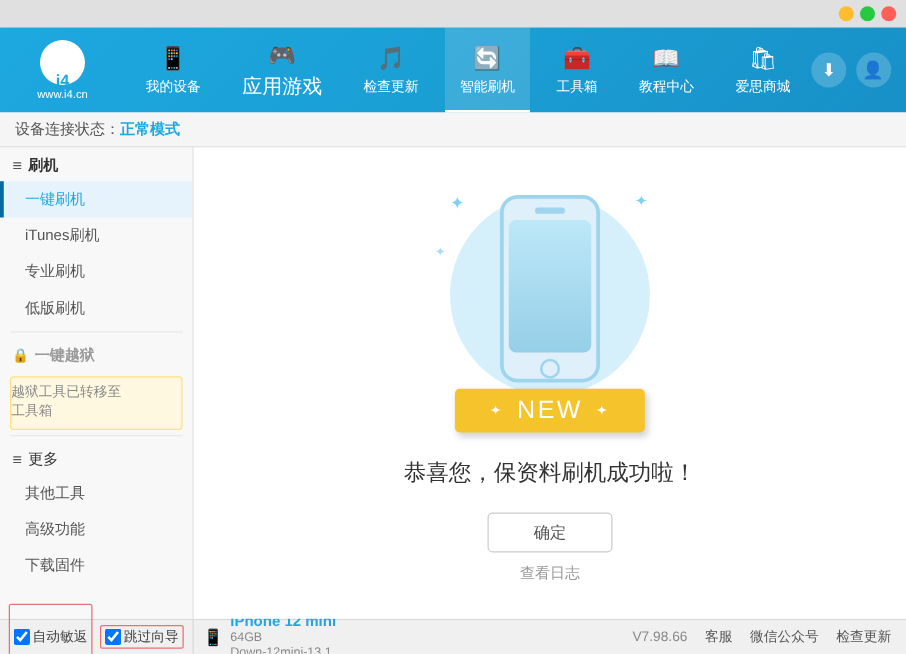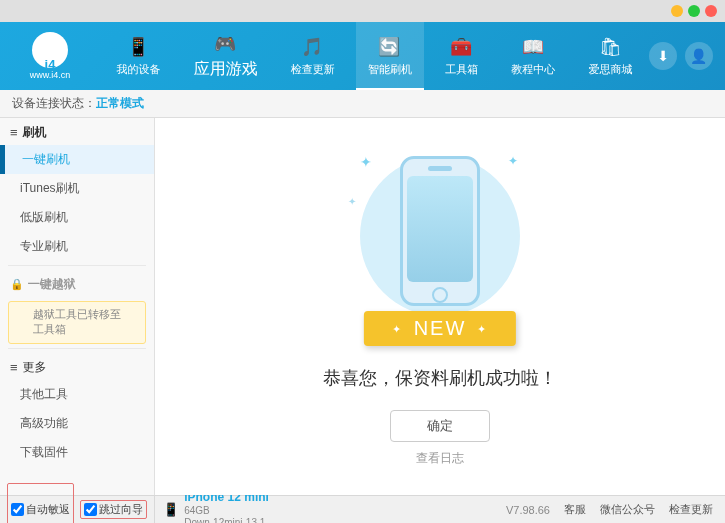--- a/index.html
+++ b/index.html
@@ -119,34 +119,34 @@
     }
     .sidebar-item {
       padding: 6px 8px 6px 20px;
       font-size: 12px;
       color: #555;
       cursor: pointer;
     }
     .sidebar-item.active {
       background: #e6f3fd;
       color: #1da8e0;
-      border-left: 5px solid #0369a1;
+      border-left: 3px solid #0369a1;
       padding-left: 17px;
     }
     .sidebar-divider {
       height: 1px;
       background: #e8e8e8;
       margin: 4px 8px;
     }
     .sidebar-notice {
       margin: 4px 8px;
       background: #fff8e1;
       border: 1px solid #ffe082;
       border-radius: 3px;
-      padding: 5px 24px;
+      padding: 5px 0;
       font-size: 11px;
       color: #888;
       line-height: 1.4;
     }
     .sidebar-more-header {
       display: flex;
       align-items: center;
       padding: 6px 8px 4px 10px;
       font-size: 12px;
       color: #333;
@@ -262,24 +262,24 @@
       <span class="sidebar-section-icon">≡</span>
       <span>刷机</span>
     </div>
     <div class="sidebar-item active">
       <span>一键刷机</span>
     </div>
     <div class="sidebar-item">
       <span>iTunes刷机</span>
     </div>
     <div class="sidebar-item">
+      <span>专业刷机</span>
+    </div>
+    <div class="sidebar-item">
       <span>低版刷机</span>
-    </div>
-    <div class="sidebar-item">
-      <span>专业刷机</span>
     </div>
     <div class="sidebar-divider"></div>
 
     <div class="sidebar-section-header">
       <span style="color:#999; font-size:11px; margin-right:4px;">🔒</span>
       <span style="color:#999; font-size:12px;">一键越狱</span>
     </div>
     <div class="sidebar-notice">
       <span style="white-space:pre-line;">越狱工具已转移至
 工具箱</span>

